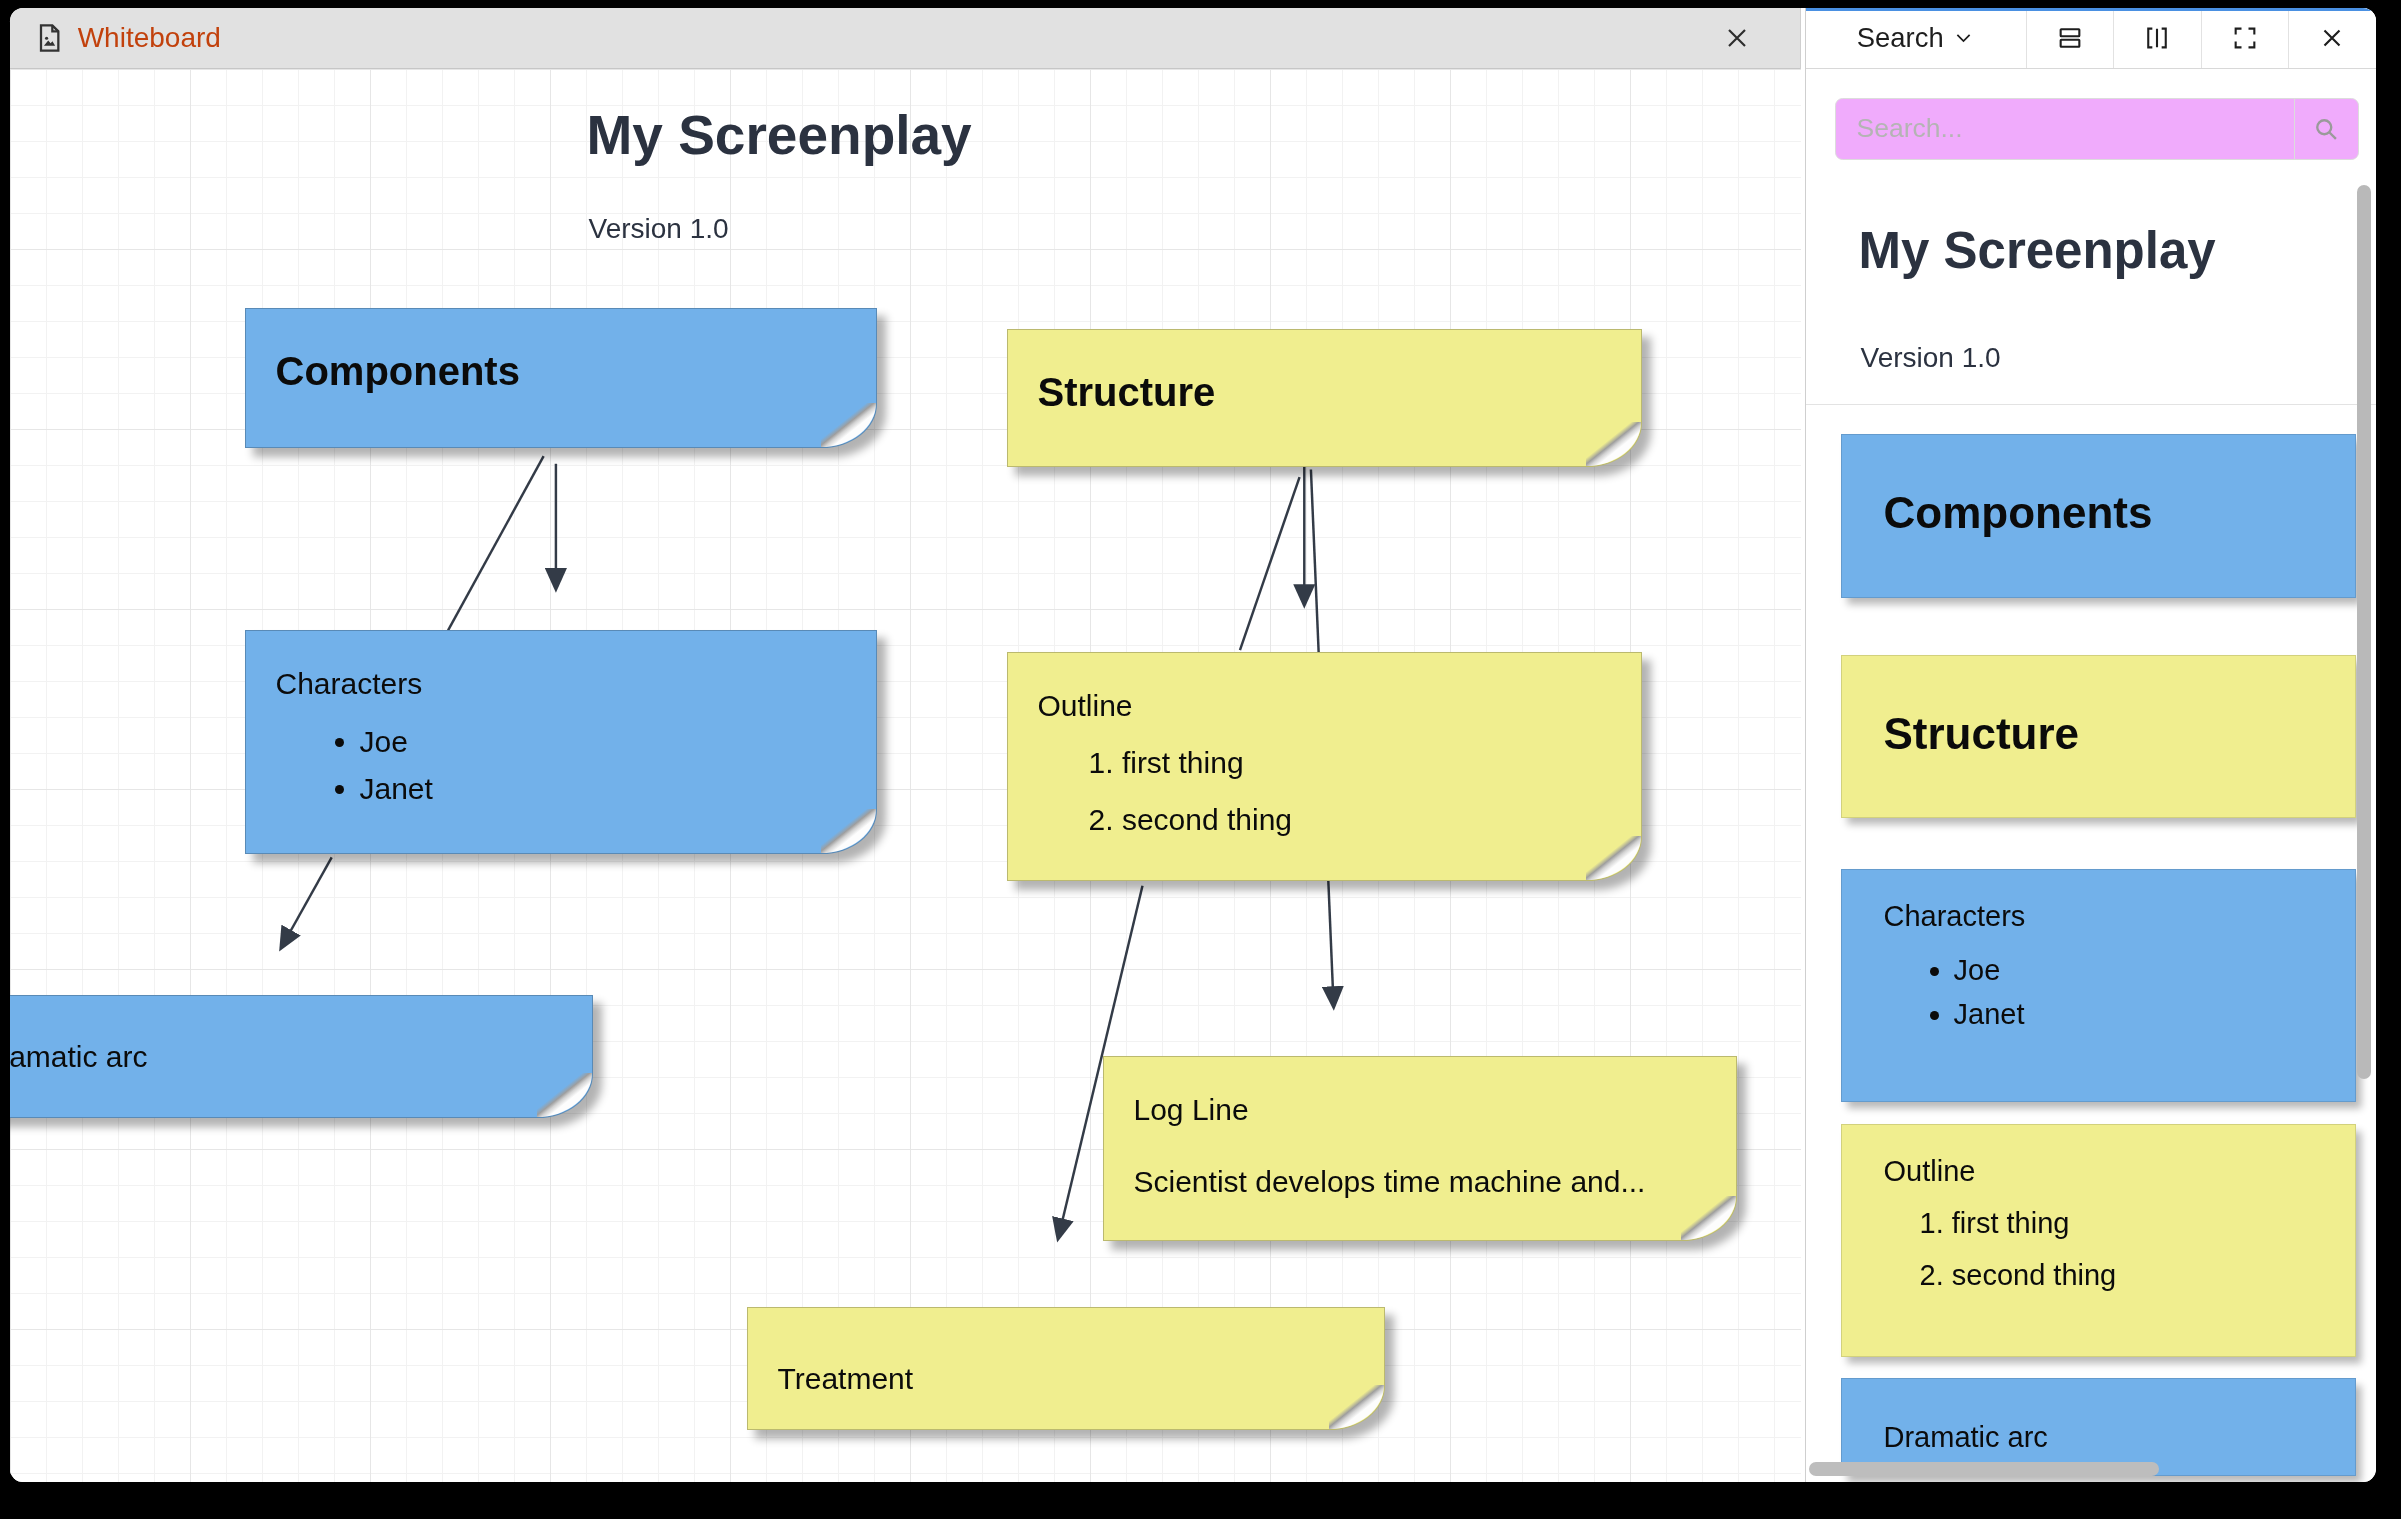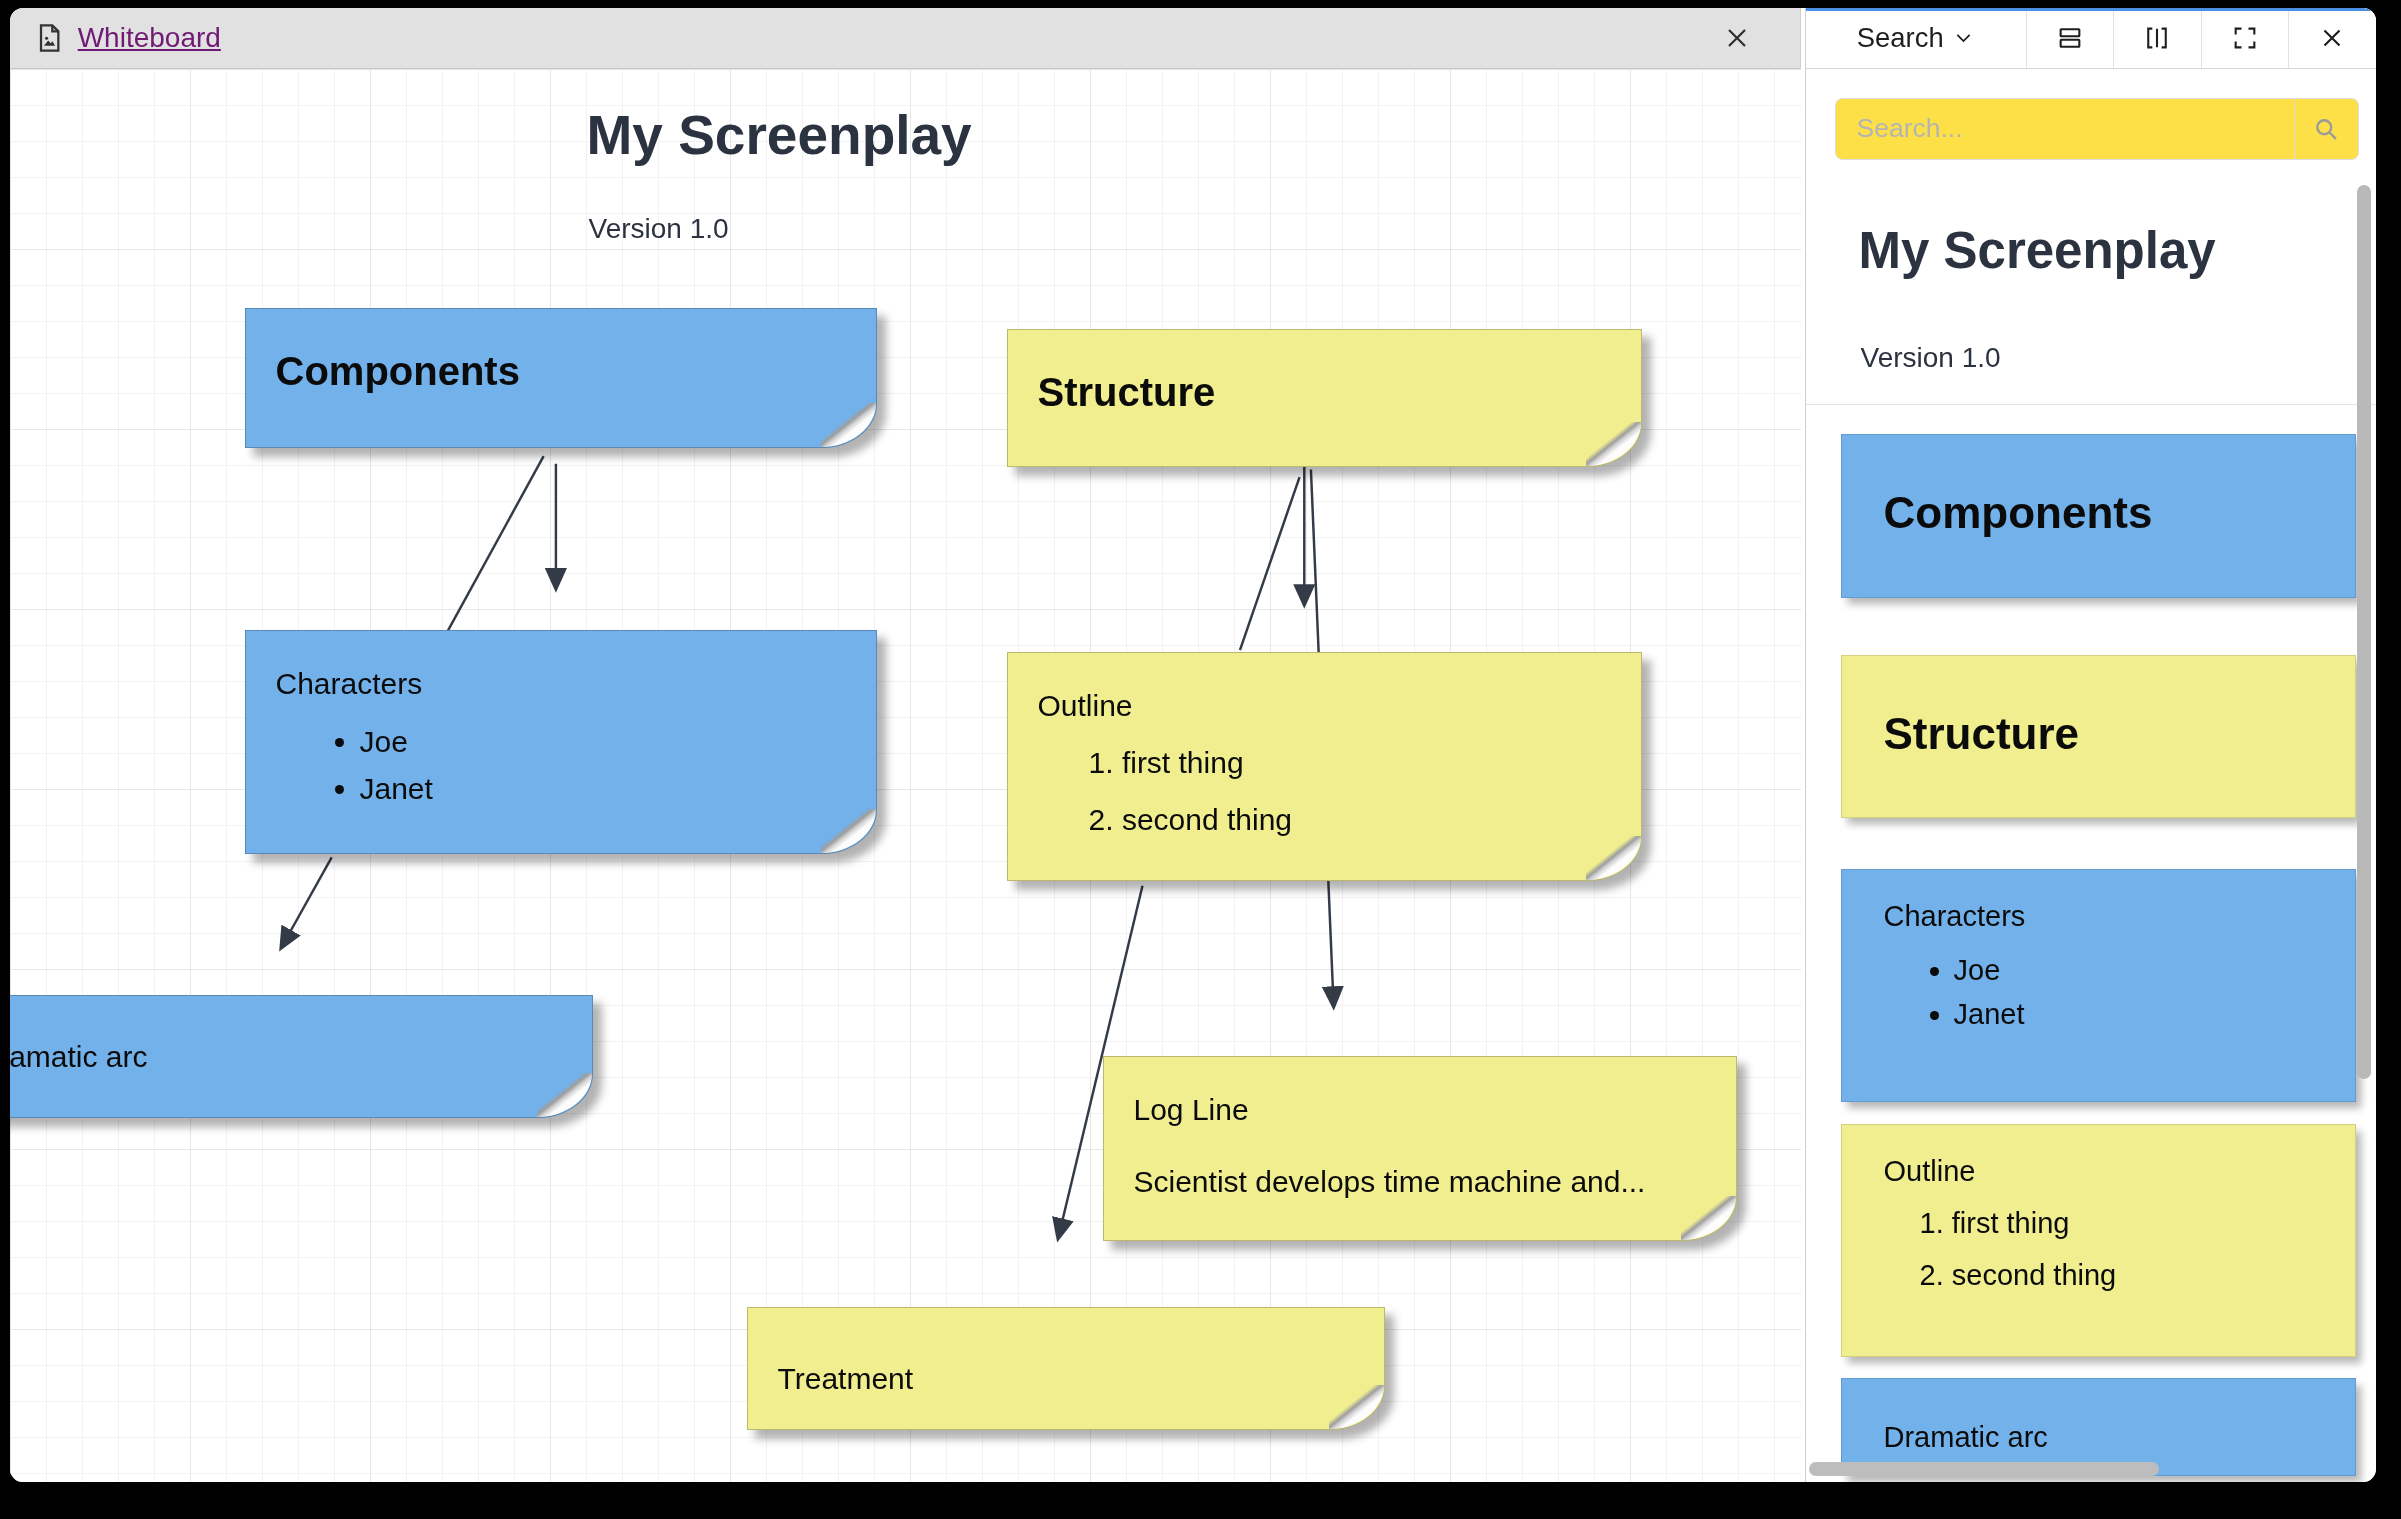--- a/index.html
+++ b/index.html
@@ -5,21 +5,21 @@
   html,body{margin:0;padding:0;background:#000;width:2402px;height:1520px;overflow:hidden;
     font-family:"Liberation Sans",sans-serif;-webkit-font-smoothing:antialiased;}
   *{box-sizing:border-box;}
   #app-window{position:absolute;left:9.5px;top:7.6px;width:2366px;height:1474px;background:#fff;
     border-radius:13.2px;overflow:hidden;}
   
   #canvas-pane{position:absolute;left:0;top:0;width:1791px;height:1474px;border-right:0.9px solid #cfcfcf;}
   #titlebar{position:absolute;left:0;top:0;width:100%;height:61px;background:#e1e1e1;
     border-bottom:0.9px solid #c6c6c6;display:flex;align-items:center;}
   #titlebar .doc-icon{margin-left:23px;display:flex;}
-  #titlebar .title{margin-left:13.2px;font-size:28px;color:#701a75;text-decoration:underline;}
+  #titlebar .title{margin-left:13.2px;font-size:28px;color:#c2410c;}
   #titlebar .close{position:absolute;right:47px;top:0;height:61px;display:flex;align-items:center;cursor:pointer;}
   #grid{position:absolute;left:0;top:61px;width:1791px;height:1414px;overflow:hidden;background-color:#fff;
     background-image:
       linear-gradient(#e6e6e6 0.9px,transparent 0.9px),
       linear-gradient(90deg,#e6e6e6 0.9px,transparent 0.9px),
       linear-gradient(#f2f2f2 0.9px,transparent 0.9px),
       linear-gradient(90deg,#f2f2f2 0.9px,transparent 0.9px);
     background-size:180px 180px,180px 180px,36px 36px,36px 36px;}
   #connector-layer{position:absolute;left:0;top:0;}
   .canvas-title{position:absolute;left:577px;top:34px;font-size:55px;font-weight:700;color:#2b3240;}
@@ -37,21 +37,21 @@
   .note .body-line{font-size:30px;padding:38px 0 0 30px;}
   
   #right-panel{position:absolute;left:1795px;top:0;width:571px;height:1474px;background:#fff;border-left:0.9px solid #cfcfcf;}
   #panel-accent{position:absolute;left:0;top:0;width:100%;height:3.8px;}
   #panel-toolbar{position:absolute;left:0;top:0;width:100%;height:61px;background:#fff;
     border-bottom:0.9px solid #d8d8d8;display:flex;align-items:stretch;}
   .tb-btn{display:flex;align-items:center;justify-content:center;border-right:0.9px solid #e2e2e2;cursor:pointer;}
   #search-dd{width:221px;font-size:27.4px;color:#1e1e1e;gap:9.5px;}
   .tb-icon-btn{flex:1;}
   #panel-searchbox{position:absolute;left:29px;top:90px;width:524px;height:62px;border:1.9px solid #dcdcdc;
-    border-radius:7.6px;display:flex;align-items:center;background:#fde047;}
+    border-radius:7.6px;display:flex;align-items:center;background:#f0abfc;}
   #panel-searchbox input{flex:1;border:none;outline:none;font-size:26.5px;padding-left:21px;color:#333;
     font-family:"Liberation Sans",sans-serif;background:transparent;}
   #panel-searchbox input::placeholder{color:#b4b4b4;}
   #search-btn{width:64px;height:100%;border-left:1.9px solid #dcdcdc;display:flex;align-items:center;justify-content:center;cursor:pointer;}
   #panel-content{position:absolute;left:0;top:156px;width:100%;height:1318px;overflow:hidden;}
   .panel-doc-title{position:absolute;left:53px;top:57px;font-size:51px;font-weight:700;color:#2b3240;}
   .panel-doc-version{position:absolute;left:55px;top:178px;font-size:28px;color:#2b3240;}
   .panel-divider{position:absolute;left:0;top:240px;width:100%;height:0;border-top:1.9px solid #e3e3e3;}
   .card{position:absolute;left:35px;width:515px;border:0.9px solid rgba(0,0,0,.12);color:#0b0b0b;
     box-shadow:5.7px 6.6px 7.6px rgba(0,0,0,.28);}

